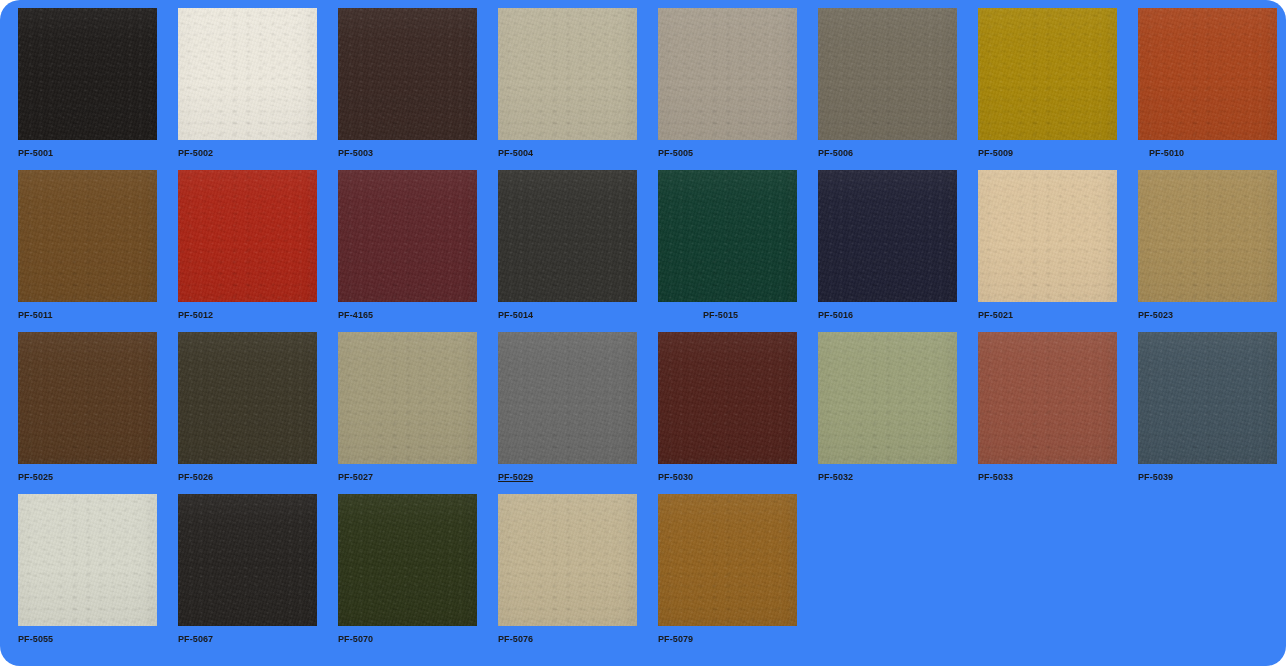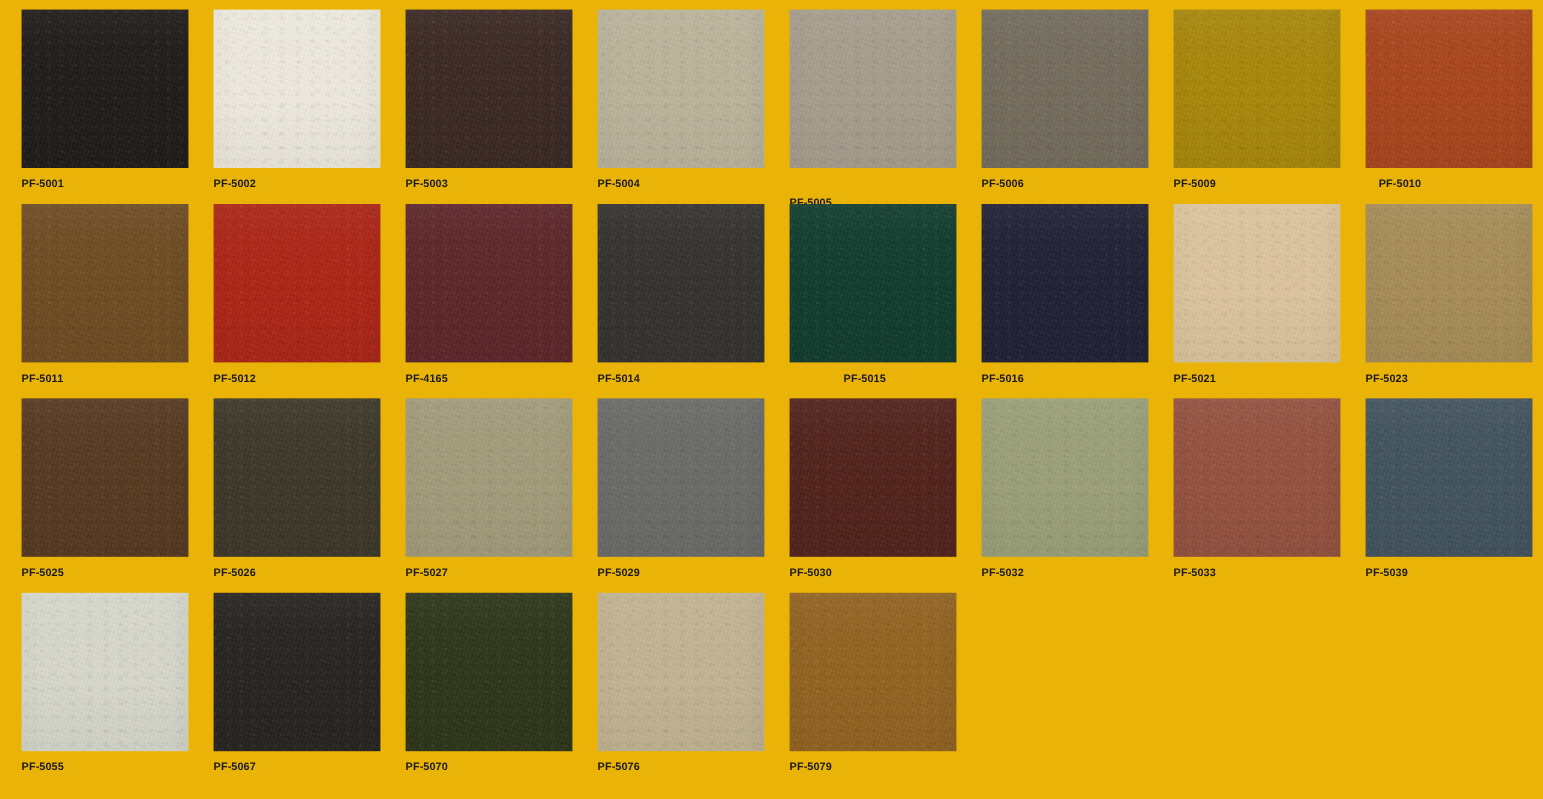--- a/index.html
+++ b/index.html
@@ -82,21 +82,21 @@
     letter-spacing: 0.1px;
     color: #1a1a1a;
     white-space: nowrap;
     line-height: 12px;
     font-family: "Liberation Sans", "DejaVu Sans", sans-serif;
   }
 </style>
 </head>
 <body>
 
-<div class="swatch-grid" style="background: #eab308;">
+<div class="swatch-grid" style="background: #3b82f6; border-radius: 20px;">
     <div class="swatch-cell">
       <div class="swatch-chip" style="background-color: rgb(29, 26, 24);">
         <div class="grain"></div>
         <div class="shade"></div>
       </div>
       <div class="swatch-label" style="color: rgb(26, 26, 26);">PF-5001</div>
     </div>
     <div class="swatch-cell">
       <div class="swatch-chip" style="background-color: rgb(238, 234, 222);">
         <div class="grain"></div>
@@ -116,21 +116,21 @@
         <div class="grain"></div>
         <div class="shade"></div>
       </div>
       <div class="swatch-label" style="color: rgb(26, 26, 26);">PF-5004</div>
     </div>
     <div class="swatch-cell">
       <div class="swatch-chip" style="background-color: rgb(167, 157, 141);">
         <div class="grain"></div>
         <div class="shade"></div>
       </div>
-      <div class="swatch-label" style="color: rgb(26, 26, 26); margin-top: 16px;">PF-5005</div>
+      <div class="swatch-label" style="color: rgb(26, 26, 26);">PF-5005</div>
     </div>
     <div class="swatch-cell">
       <div class="swatch-chip" style="background-color: rgb(115, 108, 92);">
         <div class="grain"></div>
         <div class="shade"></div>
       </div>
       <div class="swatch-label" style="color: rgb(26, 26, 26);">PF-5006</div>
     </div>
     <div class="swatch-cell">
       <div class="swatch-chip" style="background-color: rgb(168, 135, 8);">
@@ -221,21 +221,21 @@
         <div class="grain"></div>
         <div class="shade"></div>
       </div>
       <div class="swatch-label" style="color: rgb(26, 26, 26);">PF-5027</div>
     </div>
     <div class="swatch-cell">
       <div class="swatch-chip" style="background-color: rgb(106, 106, 105);">
         <div class="grain"></div>
         <div class="shade"></div>
       </div>
-      <div class="swatch-label" style="color: rgb(26, 26, 26);">PF-5029</div>
+      <div class="swatch-label" style="color: rgb(26, 26, 26); text-decoration: underline;">PF-5029</div>
     </div>
     <div class="swatch-cell">
       <div class="swatch-chip" style="background-color: rgb(80, 33, 26);">
         <div class="grain"></div>
         <div class="shade"></div>
       </div>
       <div class="swatch-label" style="color: rgb(26, 26, 26);">PF-5030</div>
     </div>
     <div class="swatch-cell">
       <div class="swatch-chip" style="background-color: rgb(154, 160, 120);">

